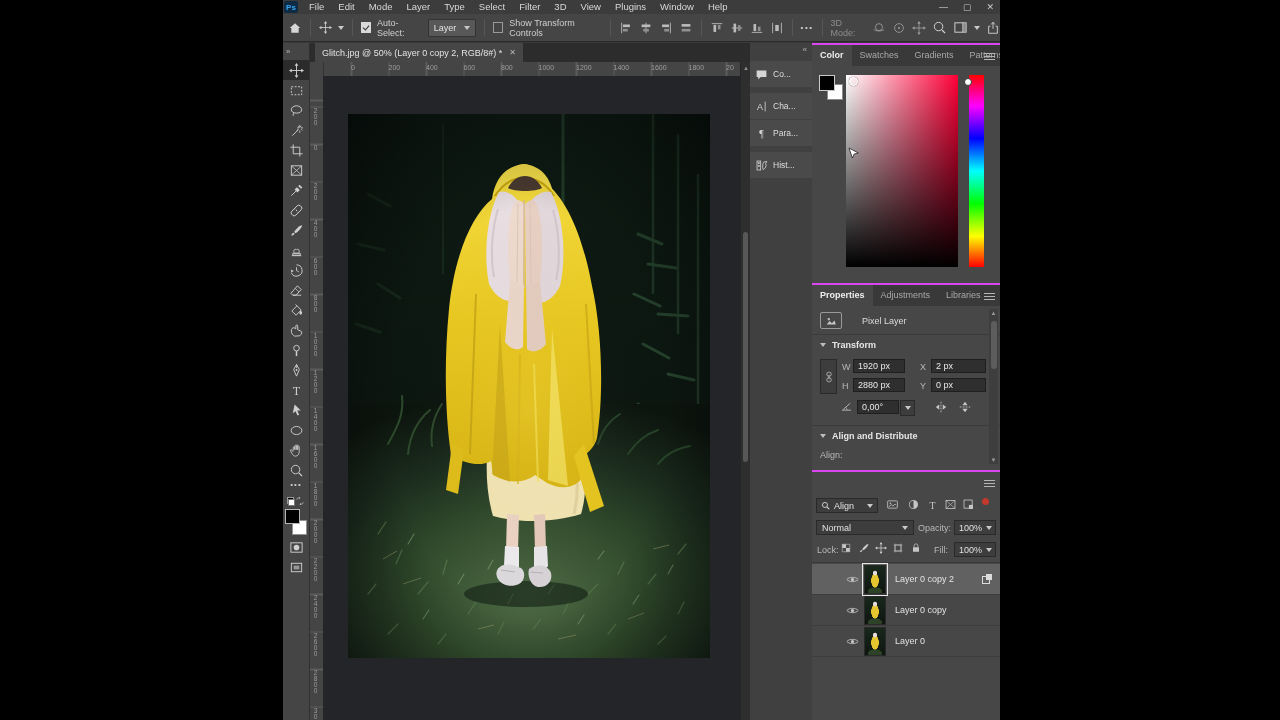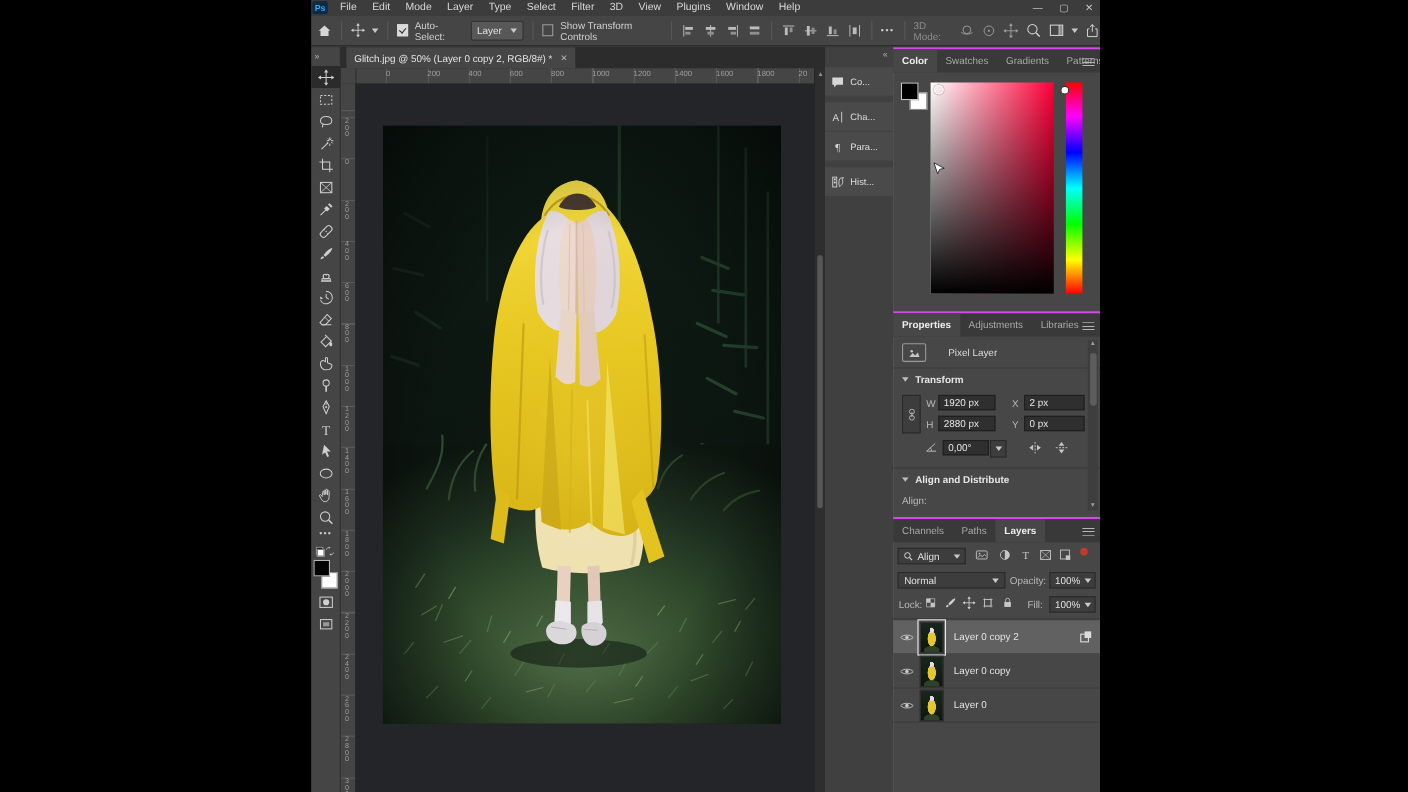--- a/index.html
+++ b/index.html
@@ -114,21 +114,21 @@
   .kindbox .chev{margin-left:auto;}
   .ficon{position:absolute;top:26px;}
   .reddot{position:absolute;left:170px;top:26px;width:7px;height:7px;border-radius:50%;background:#c0392b;}
   .blendbox{position:absolute;left:4px;top:48px;width:98px;height:15px;background:#3d3d3d;border:1px solid #2a2a2a;
     display:flex;align-items:center;padding:0 5px;box-sizing:border-box;color:#e0e0e0;font-size:9px;}
   .blendbox .chev{margin-left:auto;}
   .valbox{position:absolute;height:15px;background:#3d3d3d;border:1px solid #2a2a2a;display:flex;align-items:center;
     gap:4px;padding:0 4px;box-sizing:border-box;color:#e0e0e0;font-size:9px;}
   .llabel{position:absolute;color:#b8b8b8;font-size:9px;}
   .ldivider{position:absolute;left:0;width:100%;height:1px;background:#3a3a3a;}
-  .layerrow{position:absolute;left:0;width:100%;height:31px;display:flex;align-items:center;border-bottom:1px solid #3d3d3d;box-sizing:border-box;}
+  .layerrow{position:absolute;left:0;width:100%;height:31px;display:flex;align-items:center;border-bottom:1px solid #3d3d3d;box-sizing:border-box;padding-left:28px;}
   .layerrow.selected{background:#616161;}
   .leye{width:24px;display:flex;justify-content:center;}
   .lthumb{width:20px;height:27px;border:1px solid #2a2a2a;
     background:
       radial-gradient(3px 4px at 50% 26%,#e6dcdf 60%,transparent 66%),
       radial-gradient(6px 11px at 50% 54%,#e5c62e 60%,transparent 66%),
       radial-gradient(12px 7px at 50% 94%,#2d4227 55%,transparent 62%),
       linear-gradient(#18271c 0%,#121d15 60%,#0d150f 100%);}
   .layerrow.selected .lthumb{outline:1px solid #e8e8e8;outline-offset:1px;}
   .lname{margin-left:9px;color:#e2e2e2;font-size:9px;}
@@ -800,27 +800,20 @@
         </div>
         <span class="flabel" style="left:8px;top:165px">Align:</span>
         <div class="pscroll">
           <span class="au">▲</span>
           <span class="th"></span>
           <span class="ad">▼</span>
         </div>
       </section>
 
       <section class="panel layerspanel">
-        <div class="ptabs">
-          <span class="ptab">Channels</span>
-
-          <span class="ptab">Paths</span>
-
-          <span class="ptab active">Layers</span>
-        </div>
         <span class="hamb"></span>
         <div class="kindbox">
           <span class="icon">
                 <svg viewBox="0 0 16 16" width="9" height="9">
                   <circle cx="7" cy="7" r="4.5" fill="none" stroke="#d6d6d6" stroke-width="1.6"></circle>
                   <path d="M10.5 10.5L14.5 14.5" stroke="#d6d6d6" stroke-width="2"></path>
                 </svg>
               </span>
           <span>Align</span>
           <span class="chev"></span>

